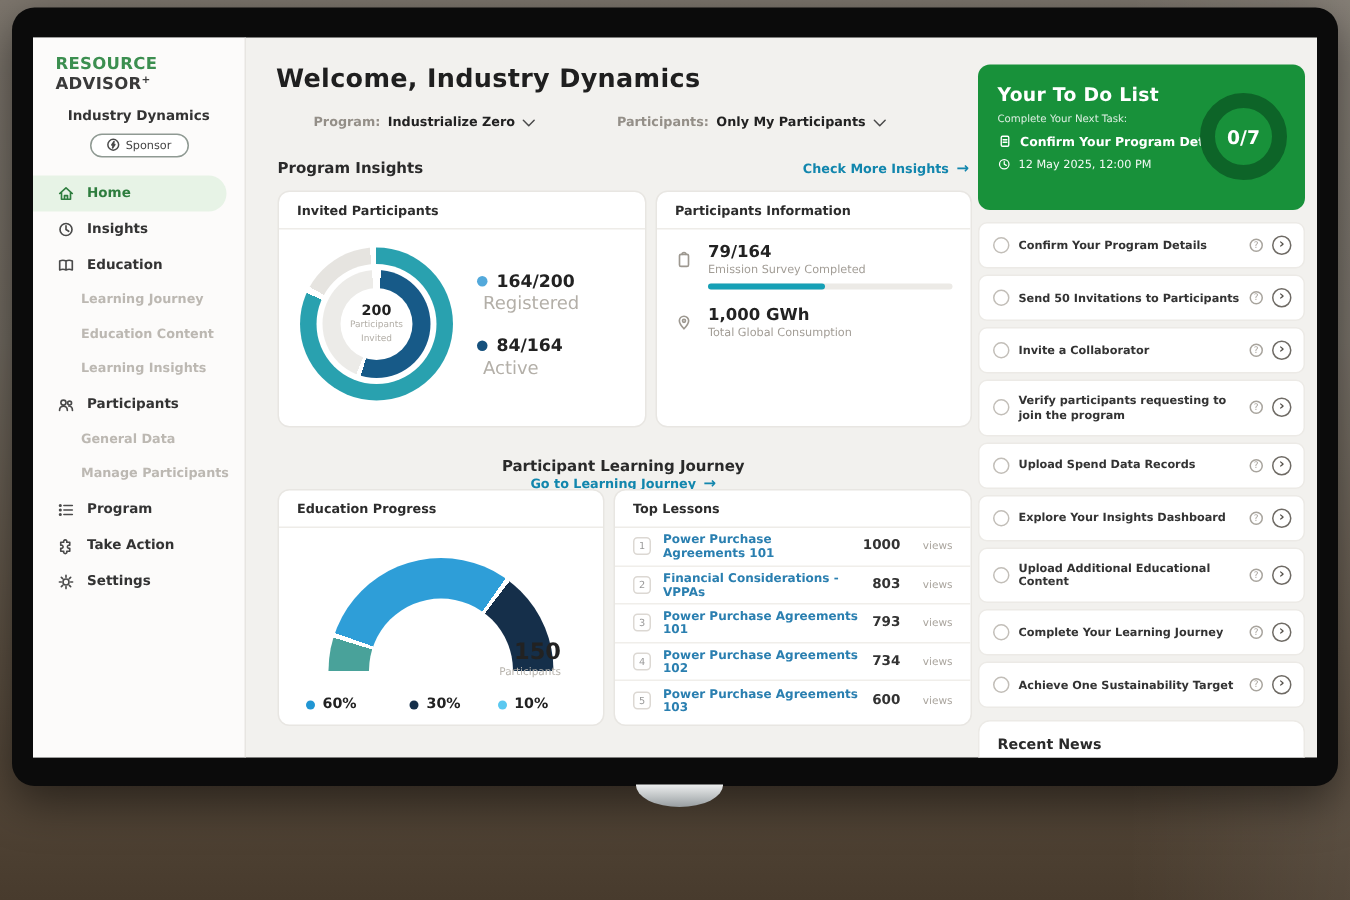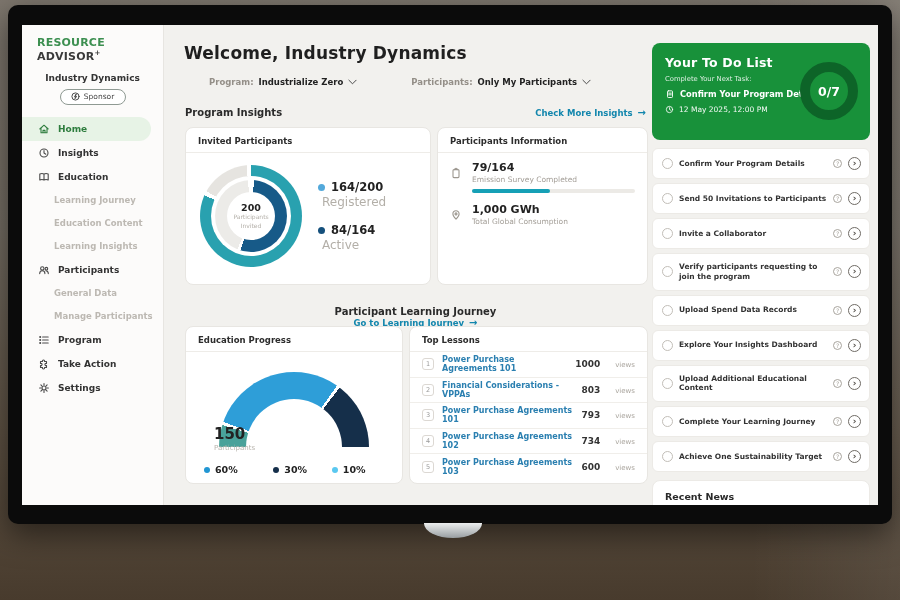--- a/index.html
+++ b/index.html
@@ -2,21 +2,21 @@
 <html><head>
 <meta charset="utf-8">
 <style>
   * { margin:0; padding:0; box-sizing:border-box; }
   html,body { width:900px; height:600px; overflow:hidden; font-family:"DejaVu Sans", sans-serif; }
   .scene { position:relative; width:900px; height:600px;
     background:linear-gradient(180deg,#7d766d 0%,#736c62 38%,#5d5143 72%,#483b2d 100%); }
   .scene .light-band { position:absolute; right:0; top:0; width:150px; height:100%;
     background:linear-gradient(90deg, rgba(255,255,255,0) 0%, rgba(255,255,255,0.07) 100%); }
   .monitor { position:absolute; left:8px; top:5px; width:884px; height:519px;
-    background:#0b0b0b; border-radius:10px; box-shadow:0 10px 30px rgba(0,0,0,0.5); }
+    background:#0b0b0b; border-radius:15px; box-shadow:0 10px 30px rgba(0,0,0,0.5); }
   .stand { position:absolute; left:424px; top:523px; width:58px; height:15px;
     background:linear-gradient(180deg,#eceeee,#989ea1); border-radius:0 0 30px 30px / 0 0 15px 15px; }
   .screen { position:absolute; left:14px; top:20px; width:856px; height:480px;
     background:#f2f1ee; overflow:hidden; color:#2b2b2b; }
 
   
   .sidebar { position:absolute; left:0; top:0; bottom:0; width:142px;
     background:#fcfbfa; border-right:1px solid #e7e5e1; }
   .logo { padding:11px 0 0 15px; font-size:11px; font-weight:bold; letter-spacing:.2px; }
   .logo .g { color:#3c8f50; } .logo .d { color:#3a3a3a; }
@@ -76,21 +76,21 @@
   .bar { margin-top:5px; height:3.5px; border-radius:2px; background:#eceae6; width:100%; }
   .bar-fill { height:100%; border-radius:2px; }
   .fill-teal { background:#16a0b6; }
   .fill-blue { background:#2d9ddb; }
 
   
   .gauge-wrap { position:relative; width:160px; height:84px; margin:16px auto 0; overflow:hidden; }
   .gauge { position:absolute; left:5px; top:4px; width:150px; height:150px; border-radius:50%;
     background:conic-gradient(from 270deg,#49a29a 0deg 17deg,#fff 17deg 19.5deg,#2e9ed8 19.5deg 125deg,#fff 125deg 127.5deg,#152f4a 127.5deg 180deg,rgba(0,0,0,0) 180deg 360deg); }
   .gauge-hole { position:absolute; left:32px; top:31px; width:96px; height:96px; border-radius:50%; background:#fff; }
-  .gauge-text { position:absolute; left:0; right:0; bottom:0; text-align:left; }
+  .gauge-text { position:absolute; left:0; right:0; bottom:0; text-align:right; }
   .gauge-num { font-size:15px; font-weight:bold; color:#222; }
   .gauge-sub { font-size:7px; color:#b8b4ad; margin-top:1px; }
   .gauge-legend { display:flex; justify-content:space-between; padding:12px 16px 0 18px; }
   .gl-item { }
   .gl-top { display:flex; align-items:center; gap:5px; }
   .gl-value { font-size:9.5px; font-weight:bold; color:#222; }
   .gl-label { font-size:7.5px; color:#aaa59e; margin-left:11px; margin-top:11px; }
 
   
   .lesson { display:flex; align-items:center; gap:8px; padding:0 12px; height:25.5px; border-bottom:1px solid #f0eeea; }

